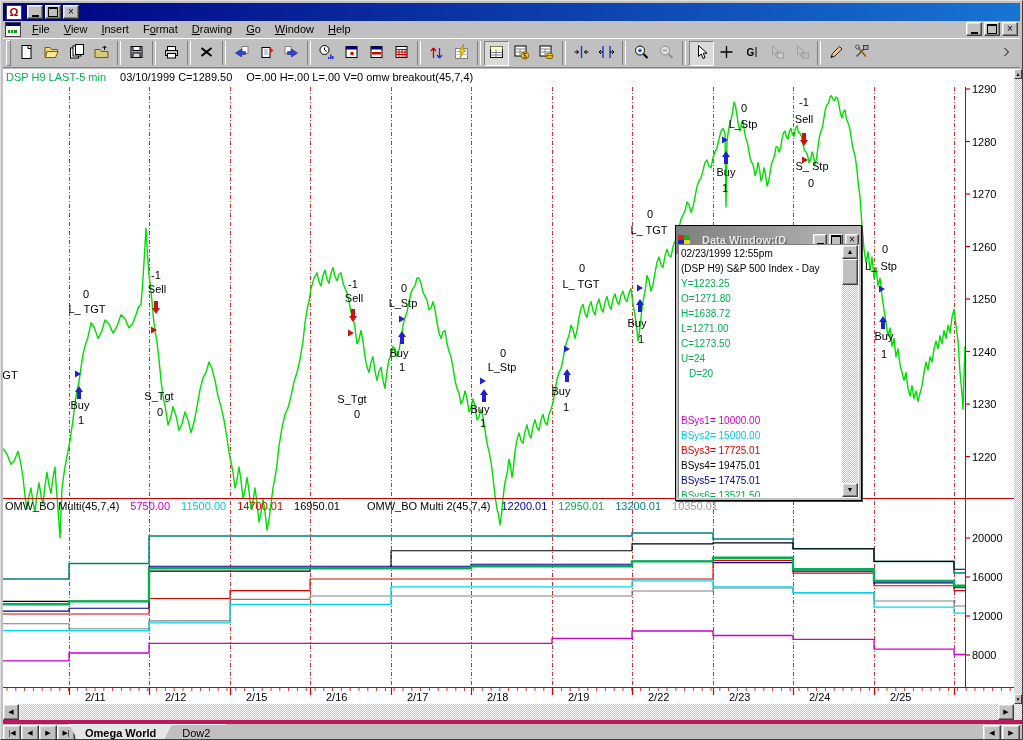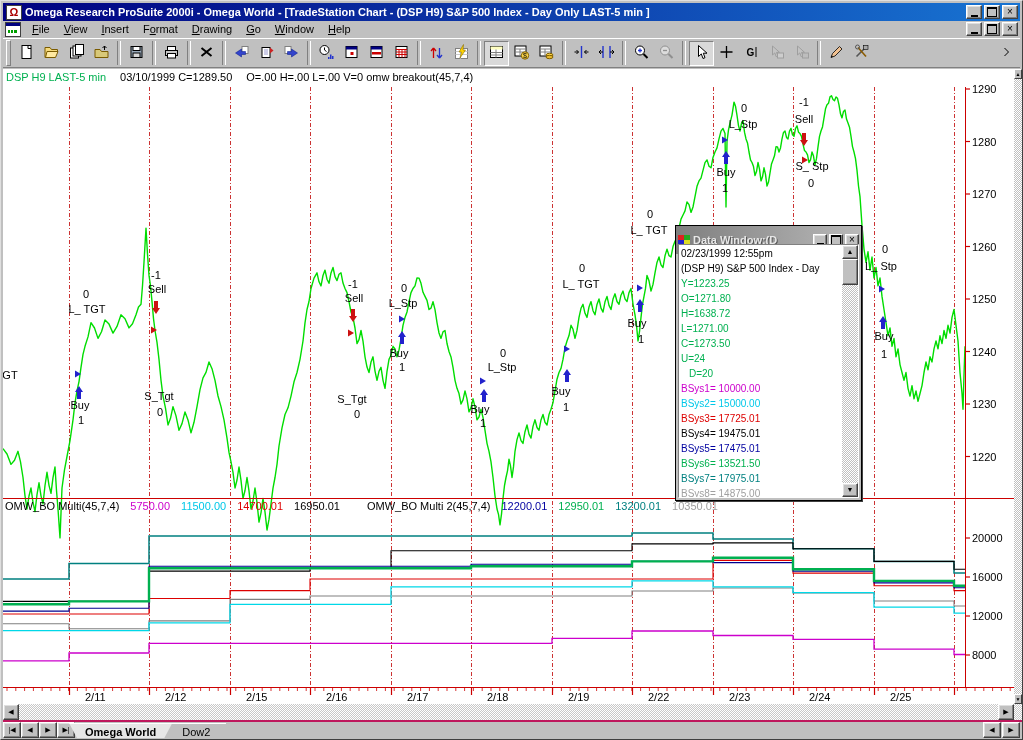--- a/index.html
+++ b/index.html
@@ -43,54 +43,53 @@
   .chart-header{position:absolute;left:3px;top:2px;font-size:11px;white-space:nowrap;color:#000;}
   .chart-header .sym{font-weight:normal;}
   .chart-header span{margin-right:14px;}
   .ind-row{position:absolute;left:2px;top:431px;font-size:11px;white-space:nowrap;}
   .ind-row span{margin-right:11px;}
   .ind-row span.gap{margin-left:16px;}
   
   .data-window{position:absolute;left:672px;top:156px;width:187px;height:276px;background:#c0c0c0;
                border:1px solid #000;box-shadow:1px 1px 0 #404040;box-sizing:border-box;}
   .dw-title{height:28px;background:linear-gradient(90deg,#7f7f7f,#b9b9b9);display:flex;align-items:center;
-            color:#e8e8e8;font-weight:bold;font-size:11px;text-shadow:1px 1px 0 #555;padding-left:2px;white-space:nowrap;overflow:hidden;}
+            color:#e8e8e8;font-weight:bold;font-size:11px;text-shadow:1px 1px 0 #555;padding-left:2px;white-space:nowrap;overflow:hidden;gap:9px;}
   .dw-icon{width:12px;height:11px;margin-right:3px;flex:0 0 auto;display:grid;grid-template-columns:6px 6px;grid-template-rows:5px 5px;}
   .dw-icon i{display:block;}
   .dw-title .win-btns .wbtn{width:14px;height:12px;}
   .dw-body{position:absolute;left:2px;top:18px;right:2px;bottom:2px;background:#fff;border:1px solid;border-color:#808080 #fff #fff #808080;overflow:hidden;}
   .dw-rows{position:absolute;left:2px;top:1px;right:17px;bottom:0;font-size:10px;line-height:15px;white-space:nowrap;overflow:hidden;}
   .dw-scroll{position:absolute;right:0;top:0;bottom:0;width:16px;
              background:repeating-conic-gradient(#ffffff 0 25%,#c0c0c0 0 50%) 0 0/2px 2px;}
   .sbtn{position:absolute;left:0;width:16px;height:14px;background:#c0c0c0;border:1px solid;border-color:#fff #404040 #404040 #fff;
         box-shadow:inset -1px -1px 0 #808080,inset 1px 1px 0 #dfdfdf;box-sizing:border-box;font-size:7px;line-height:11px;text-align:center;color:#000;}
   .dw-thumb{position:absolute;left:0;top:14px;width:16px;height:26px;background:#c0c0c0;border:1px solid;border-color:#fff #404040 #404040 #fff;
         box-shadow:inset -1px -1px 0 #808080;box-sizing:border-box;}
   
   .vscroll{position:absolute;left:1013px;top:68px;width:8px;height:635px;background:repeating-conic-gradient(#ffffff 0 25%,#c0c0c0 0 50%) 0 0/2px 2px;}
   .vbtn{position:absolute;left:0;width:8px;height:10px;background:#c0c0c0;border:1px solid;border-color:#fff #404040 #404040 #fff;box-sizing:border-box;font-size:5px;line-height:8px;text-align:center;color:#000;}
   .hscroll{position:absolute;left:2px;top:703px;width:1019px;height:16px;background:repeating-conic-gradient(#ffffff 0 25%,#c8c8c8 0 50%) 0 0/2px 2px;}
   .hbtn{position:absolute;top:0;width:16px;height:16px;background:#c0c0c0;border:1px solid;border-color:#fff #404040 #404040 #fff;
         box-shadow:inset -1px -1px 0 #808080,inset 1px 1px 0 #dfdfdf;box-sizing:border-box;font-size:7px;line-height:14px;text-align:center;color:#000;}
-  .tabrow{position:absolute;left:2px;top:719px;width:1019px;height:18px;background:#c0c0c0;display:flex;align-items:flex-end;border-top:2px solid #be185d;box-sizing:border-box;}
+  .tabrow{position:absolute;left:2px;top:719px;width:1019px;height:18px;background:#c0c0c0;display:flex;align-items:flex-start;border-top:4px solid #be185d;box-sizing:border-box;}
   .navbtn{width:18px;height:16px;margin-top:1px;background:#c0c0c0;border:1px solid;border-color:#fff #404040 #404040 #fff;
           box-shadow:inset -1px -1px 0 #808080,inset 1px 1px 0 #dfdfdf;box-sizing:border-box;font-size:7px;line-height:14px;text-align:center;padding:0;color:#000;}
   .tab{position:relative;padding:2px 16px 0 16px;font-size:11px;color:#000;background:#c0c0c0;
        clip-path:polygon(0 0,100% 0,calc(100% - 8px) 100%,8px 100%);border-top:1px solid #fff;margin-left:-6px;}
   .tab.active{background:#e6e6e6;font-weight:bold;z-index:2;}
   .tab-right{margin-left:auto;display:flex;gap:1px;margin-right:2px;}
 </style>
 </head>
 <body>
 
 <div class="app">
 
   <div class="titlebar">
     <span class="app-icon">Ω</span>
-    <span class="title-text">Omega Research ProSuite 2000i - Omega World - [TradeStation Chart - (DSP H9) S&amp;P 500 Index - Day Only LAST-5 min ]</span>
     <span class="win-btns">
       <button class="wbtn">
           <span class="g-min"></span>
         </button>
       <button class="wbtn">
           <span class="g-rest"></span>
         </button>
       <button class="wbtn">×</button>
     </span>
   </div>
@@ -603,21 +602,21 @@
         <div class="dw-rows" id="dw-rows">
             <div style="color: rgb(0, 0, 0);">02/23/1999 12:55pm</div>
             <div style="color: rgb(0, 0, 0);">(DSP H9) S&amp;P 500 Index - Day</div>
             <div style="color: rgb(0, 176, 80);">Y=1223.25</div>
             <div style="color: rgb(0, 176, 80);">O=1271.80</div>
             <div style="color: rgb(0, 176, 80);">H=1638.72</div>
             <div style="color: rgb(0, 176, 80);">L=1271.00</div>
             <div style="color: rgb(0, 176, 80);">C=1273.50</div>
             <div style="color: rgb(0, 176, 80);">U=24</div>
             <div style="color: rgb(0, 176, 80); padding-left: 8px;">D=20</div>
-            <div style="color: rgb(204, 0, 204);">BSys1= 10000.00</div>
+            <div style="color: rgb(204, 0, 204); margin-top: 32px;">BSys1= 10000.00</div>
             <div style="color: rgb(0, 200, 232);">BSys2= 15000.00</div>
             <div style="color: rgb(221, 0, 0);">BSys3= 17725.01</div>
             <div style="color: rgb(0, 0, 0);">BSys4= 19475.01</div>
             <div style="color: rgb(0, 0, 160);">BSys5= 17475.01</div>
             <div style="color: rgb(0, 176, 80);">BSys6= 13521.50</div>
             <div style="color: rgb(0, 128, 128);">BSys7= 17975.01</div>
             <div style="color: rgb(160, 160, 160);">BSys8= 14875.00</div>
           </div>
         <div class="dw-scroll">
           <span class="sbtn" style="top:0">▲</span>

